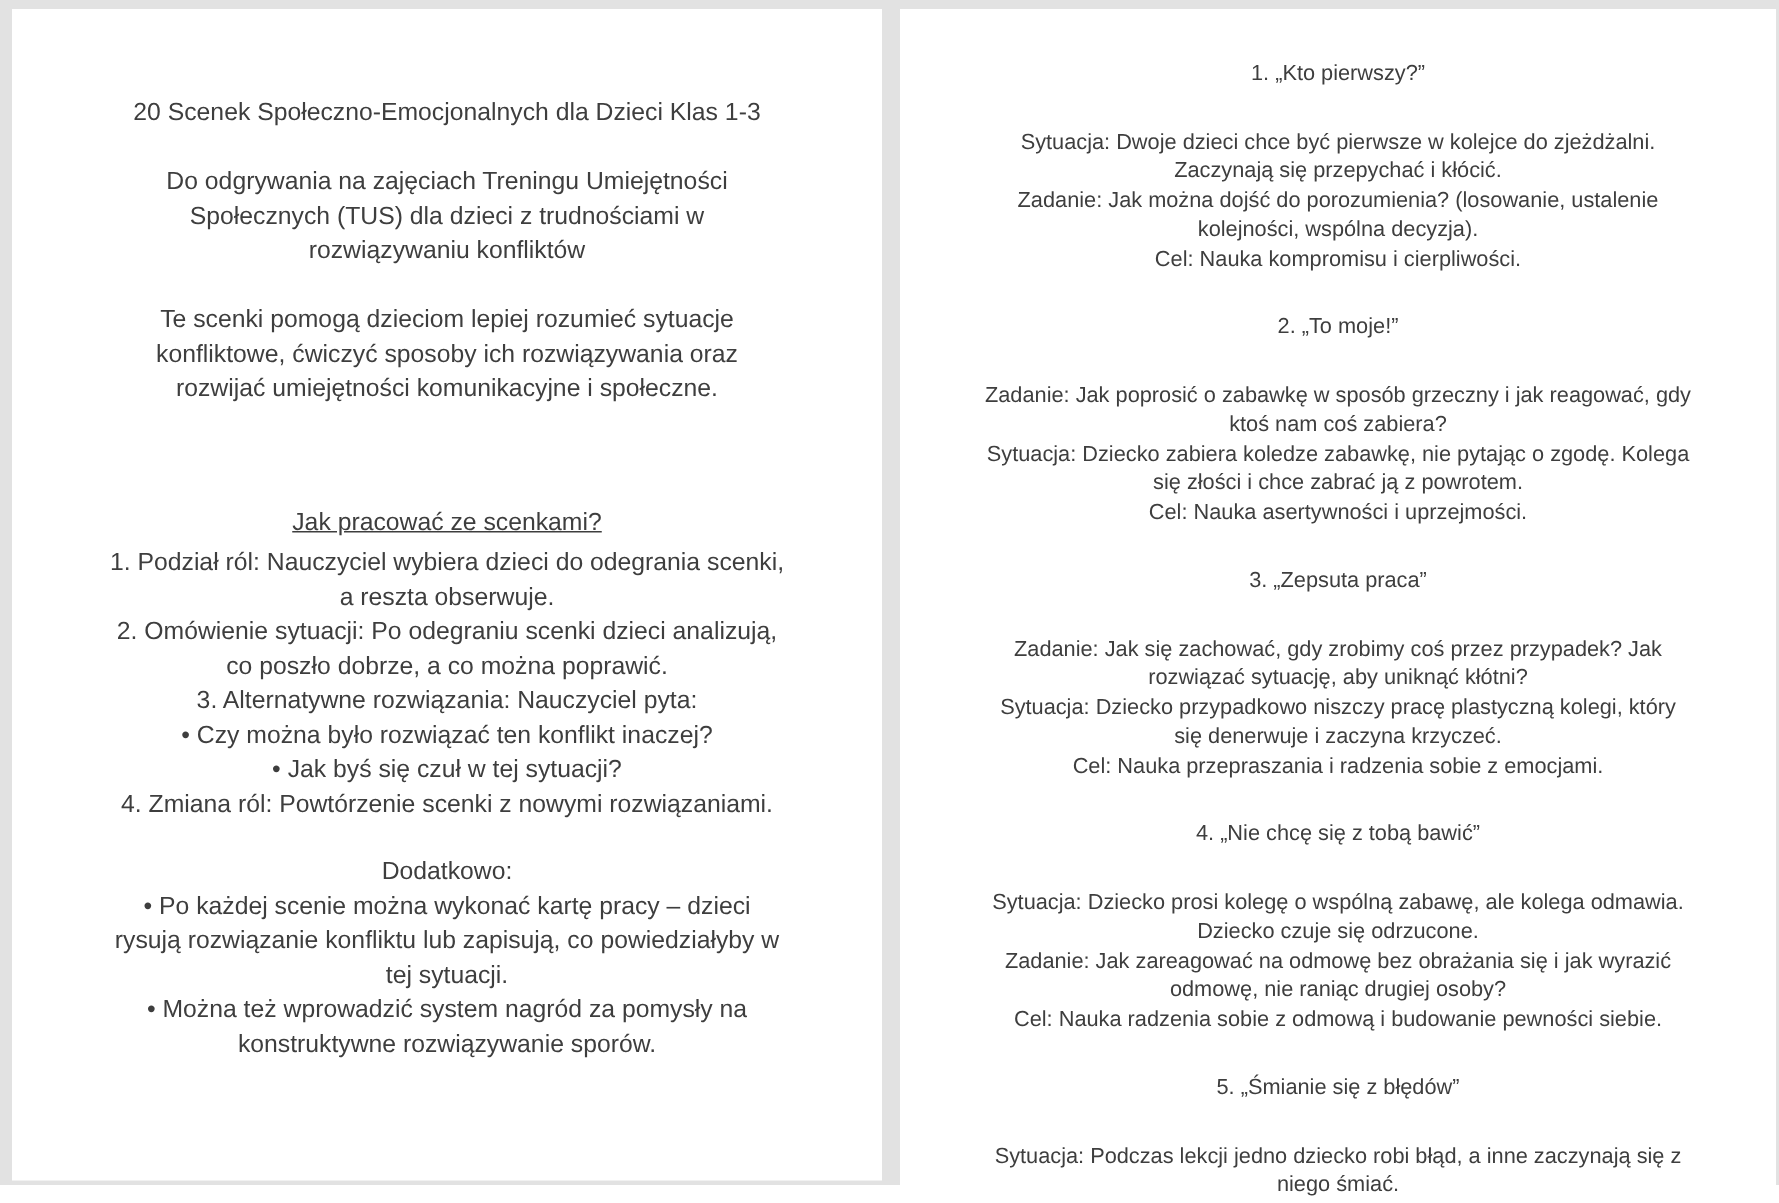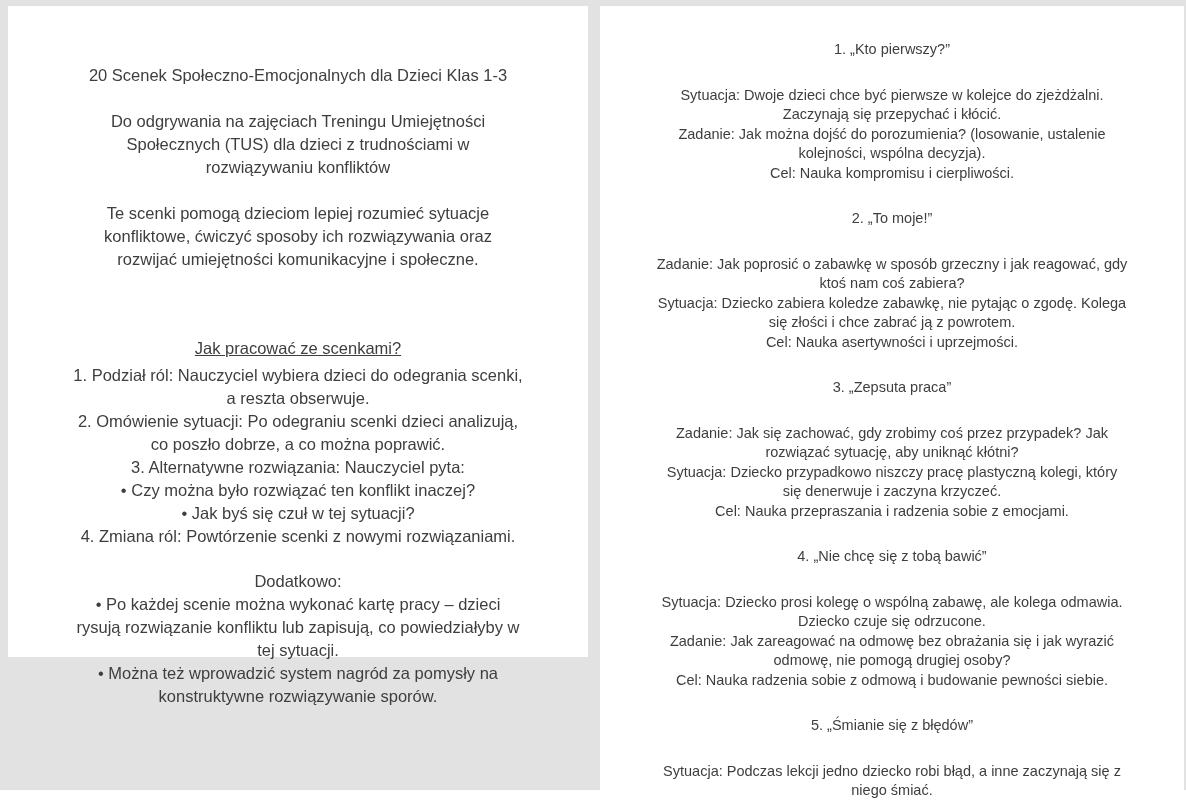--- a/index.html
+++ b/index.html
@@ -26,21 +26,21 @@
     position: absolute;
     background: #ffffff;
     box-sizing: border-box;
     color: #3e3e3e;
     text-align: center;
   }
   .page-left {
     left: 8px;
     top: 6px;
     width: 580px;
-    height: 651px;
+    height: 781px;
     padding: 58px 64px 0 64px;
     font-size: 16.5px;
     line-height: 23px;
   }
   .page-right {
     left: 600px;
     top: 6px;
     width: 584px;
     height: 796px;
     padding: 34px 56px 16px 56px;
@@ -110,21 +110,21 @@
     <div class="scene">
       <p class="scene-title">3. „Zepsuta praca”</p>
       <p class="scene-line">Zadanie: Jak się zachować, gdy zrobimy coś przez przypadek? Jak rozwiązać sytuację, aby uniknąć kłótni?</p>
       <p class="scene-line">Sytuacja: Dziecko przypadkowo niszczy pracę plastyczną kolegi, który się denerwuje i zaczyna krzyczeć.</p>
       <p class="scene-line">Cel: Nauka przepraszania i radzenia sobie z emocjami.</p>
     </div>
 
     <div class="scene">
       <p class="scene-title">4. „Nie chcę się z tobą bawić”</p>
       <p class="scene-line">Sytuacja: Dziecko prosi kolegę o wspólną zabawę, ale kolega odmawia. Dziecko czuje się odrzucone.</p>
-      <p class="scene-line">Zadanie: Jak zareagować na odmowę bez obrażania się i jak wyrazić odmowę, nie pomogą drugiej osoby?</p>
+      <p class="scene-line">Zadanie: Jak zareagować na odmowę bez obrażania się i jak wyrazić odmowę, nie raniąc drugiej osoby?</p>
       <p class="scene-line">Cel: Nauka radzenia sobie z odmową i budowanie pewności siebie.</p>
     </div>
 
     <div class="scene">
       <p class="scene-title">5. „Śmianie się z błędów”</p>
       <p class="scene-line">Sytuacja: Podczas lekcji jedno dziecko robi błąd, a inne zaczynają się z niego śmiać.</p>
       <p class="scene-line">Zadanie: Jak zareagować, gdy ktoś się z nas śmieje? Jak zachować się, gdy widzimy, że ktoś czuje się źle?</p>
 
     </div>
 

